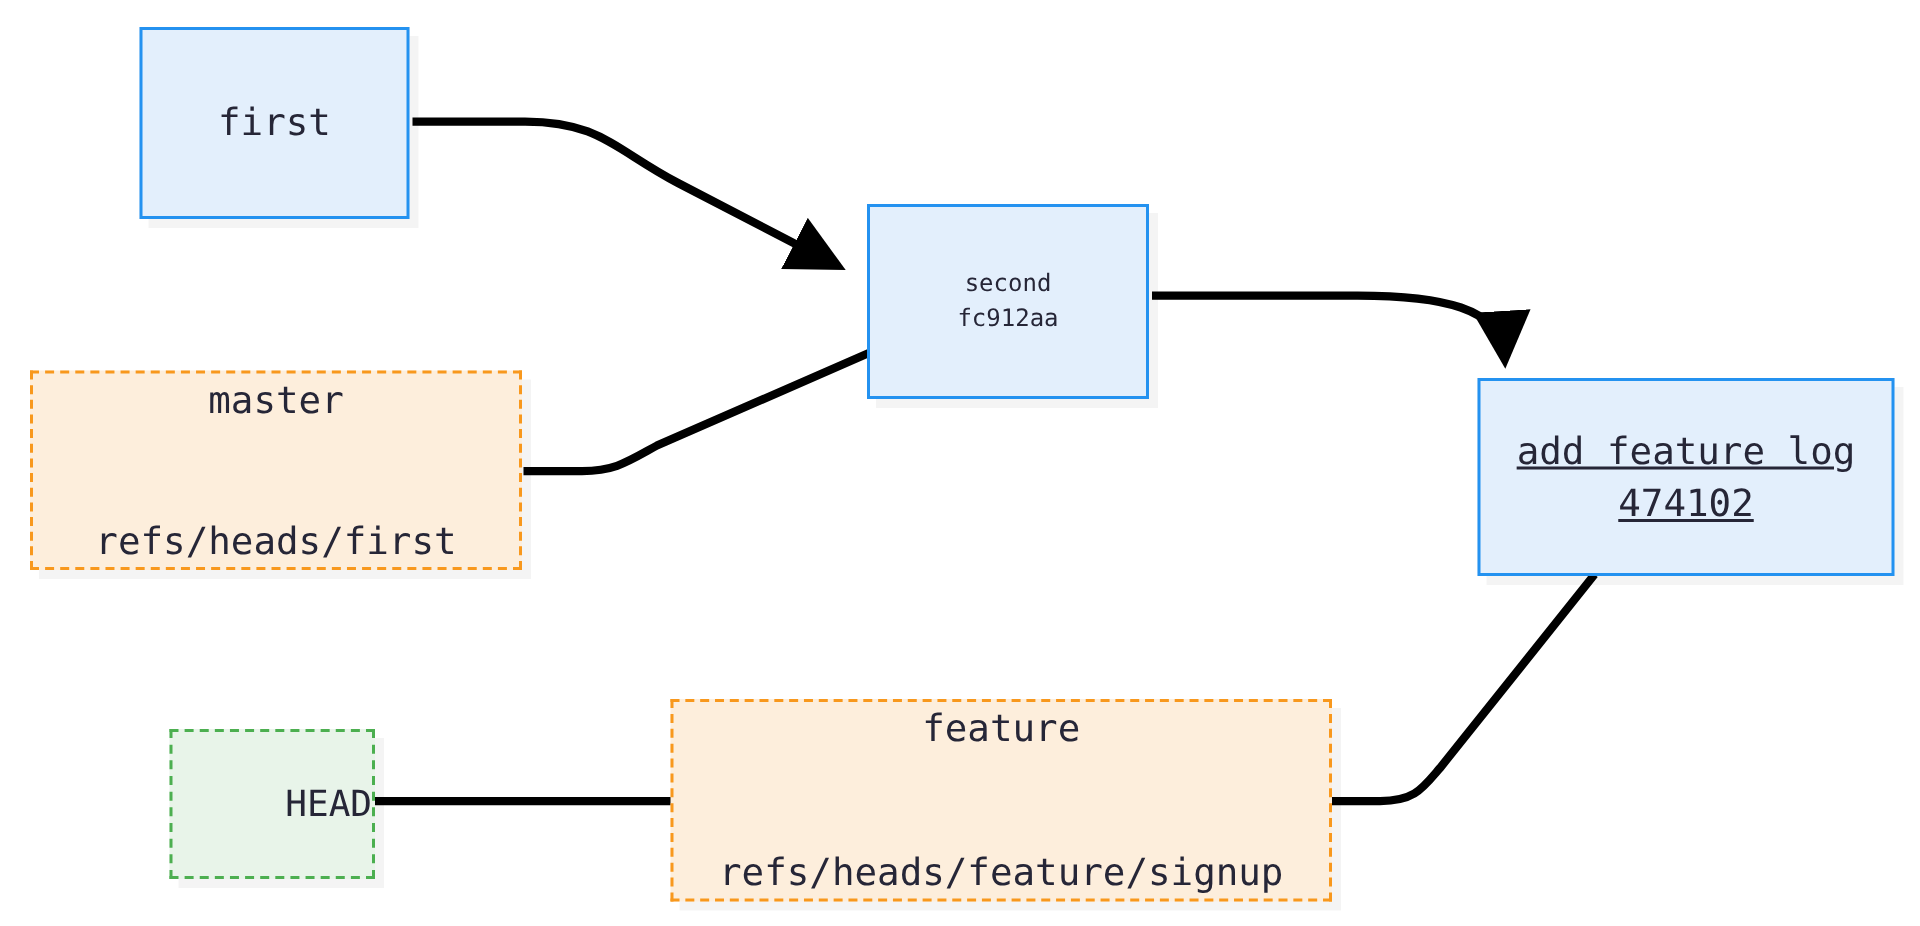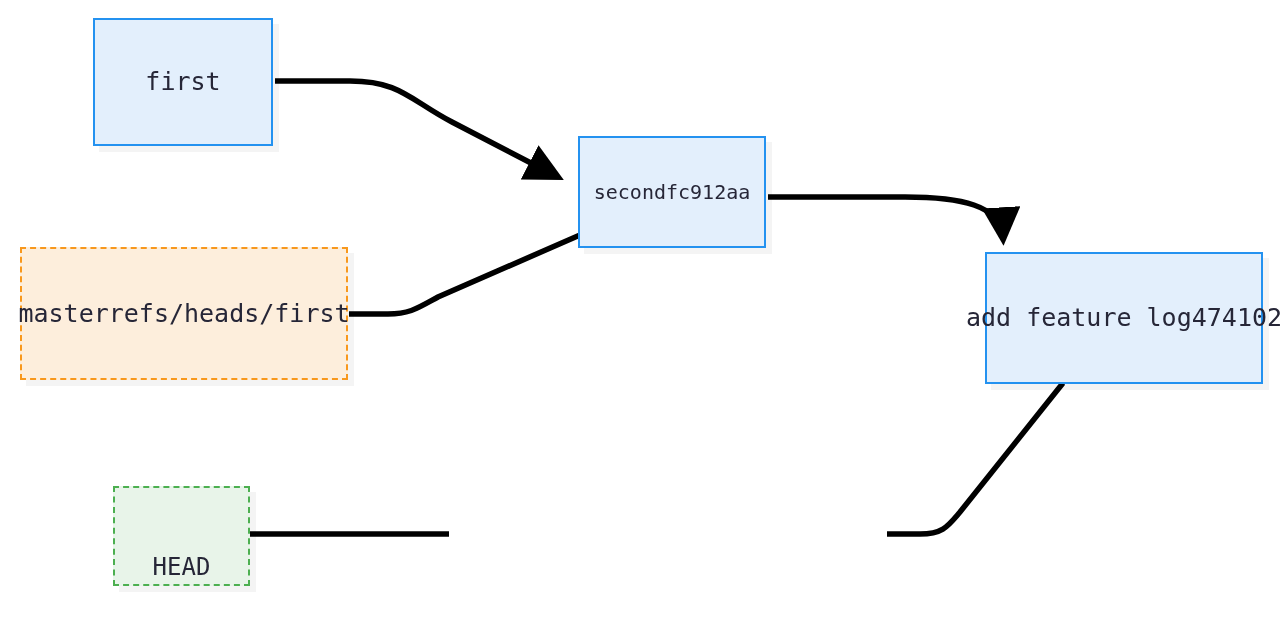--- a/index.html
+++ b/index.html
@@ -20,51 +20,52 @@
     left: 0;
     top: 0;
     width: 1280px;
     height: 617px;
     pointer-events: none;
   }
   .node {
     position: absolute;
     box-sizing: border-box;
     display: flex;
-    flex-direction: row;
+    flex-direction: column;
     align-items: center;
     justify-content: center;
     text-align: center;
     color: #262637;
     line-height: 1.42;
     box-shadow: 6px 6px 0 0 rgba(0, 0, 0, 0.045);
   }
   .node-commit {
     background: #e3effc;
     border: 2px solid #2492f0;
   }
   .node-ref {
     background: #fdeedc;
     border: 2px dashed #f8981d;
+    justify-content: space-between;
   }
   .node-head {
     background: #e7f4e8;
     border: 2px dashed #4aa css-fallback;
   }
   .node-head {
     background: #e8f4e9;
     border: 2px dashed #4caf50;
   }
   .node-line {
     display: block;
     white-space: pre;
   }
   .n-first   { left: 93px;  top: 18px;  width: 180px; height: 128px; font-size: 25px; }
-  .n-second  { left: 578px; top: 136px; width: 188px; height: 112px; font-size: 20px; }
-  .n-addlog  { left: 985px; top: 252px; width: 278px; height: 132px; font-size: 25px; }
+  .n-second  { left: 578px; top: 136px; width: 188px; height: 130px; font-size: 16px; }
+  .n-addlog  { left: 985px; top: 252px; width: 278px; height: 132px; font-size: 25px; text-decoration: underline; }
   .n-master  { left: 20px;  top: 247px; width: 328px; height: 133px; font-size: 25px; }
   .n-feature { left: 447px; top: 466px; width: 441px; height: 135px; font-size: 25px; }
   .n-head    { left: 113px; top: 486px; width: 137px; height: 100px; font-size: 24px; align-items: flex-end; }
 </style>
 </head>
 <body>
 
 <div id="canvas">
 
   <svg class="edge-layer" viewBox="0 0 1280 617" width="1280" height="617" xmlns="http://www.w3.org/2000/svg">
@@ -97,18 +98,22 @@
   <div class="node node-commit n-addlog">
     <span class="node-line">add feature log</span>
     <span class="node-line">474102</span>
   </div>
 
   <div class="node node-ref n-master">
     <span class="node-line">master</span>
     <span class="node-line">refs/heads/first</span>
   </div>
 
+  <div class="node node-ref n-feature">
+    <span class="node-line">feature</span>
+    <span class="node-line">refs/heads/feature/signup</span>
+  </div>
 
   <div class="node node-head n-head">
     <span class="node-line">HEAD</span>
   </div>
 
 </div>
 
 </body></html>

